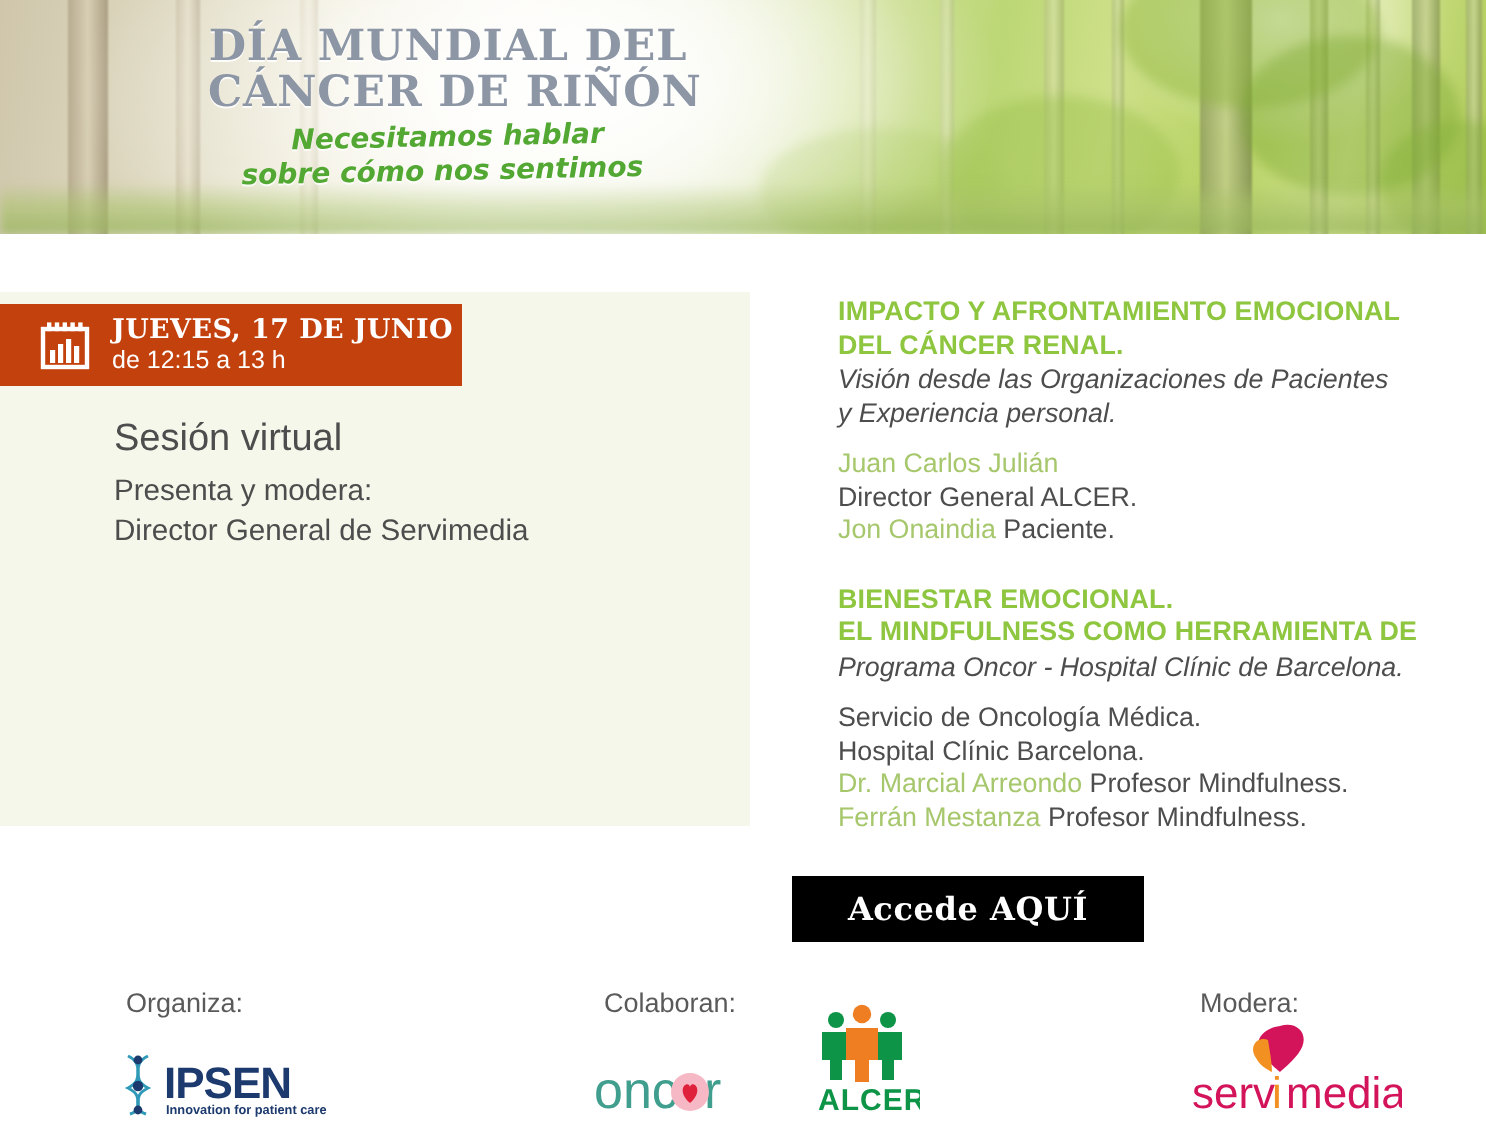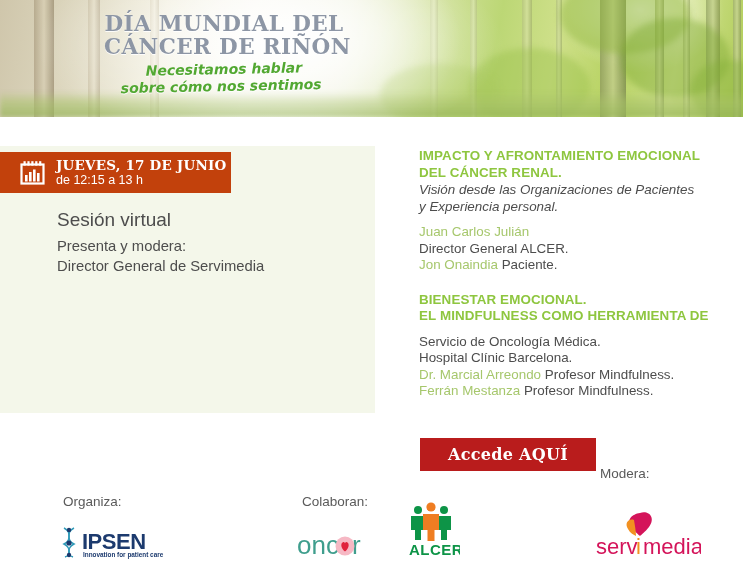--- a/index.html
+++ b/index.html
@@ -182,23 +182,23 @@
     font-size: 13.4px;
     line-height: 16.5px;
     color: #4d4d4d;
   }
   .blk-people .row { display: block; }
   .blk-people .name { color: #a6c76c; }
   .block-2 { margin-top: 18px; }
 
   .access-btn {
     position: absolute;
-    left: 420px; top: 438px;
+    left: 396px; top: 438px;
     width: 176px; height: 33px;
-    background: #b91c1c;
+    background: #000000;
     border: none;
     cursor: pointer;
     color: #ffffff;
     font-family: "DejaVu Serif", serif;
     font-weight: bold;
     font-size: 16px;
     letter-spacing: 0.3px;
     padding: 0;
     display: flex;
     align-items: center;
@@ -206,21 +206,21 @@
   }
 
   
   .footer-label {
     position: absolute;
     font-size: 13.5px;
     color: #5a5a5a;
   }
   .lbl-organiza { left: 63px; top: 494px; }
   .lbl-colaboran { left: 302px; top: 494px; }
-  .lbl-modera { left: 600px; top: 466px; }
+  .lbl-modera { left: 600px; top: 494px; }
 
   .logo-ipsen   { position: absolute; left: 60px;  top: 524px; width: 116px; height: 36px; }
   .logo-oncor   { position: absolute; left: 297px; top: 531px; width: 88px;  height: 28px; }
   .logo-alcer   { position: absolute; left: 402px; top: 501px; width: 58px;  height: 58px; }
   .logo-servi   { position: absolute; left: 596px; top: 510px; width: 105px; height: 50px; }
 
   .svg-block { display: block; }
 </style>
 </head>
 <body>
@@ -306,20 +306,23 @@
       <div class="row"><span class="name">Juan Carlos Julián</span><span></span></div>
       <div class="row"><span class="name"></span><span>Director General ALCER.</span></div>
       <div class="row"><span class="name">Jon Onaindia </span><span>Paciente.</span></div>
     </div>
   </div>
 
   <div class="block-2">
     <div class="blk-title">
       <span>BIENESTAR EMOCIONAL.</span>
       <span>EL MINDFULNESS COMO HERRAMIENTA DE</span>
+    </div>
+    <div class="blk-sub">
+      <span>Programa Oncor - Hospital Clínic de Barcelona.</span>
     </div>
     <div class="blk-people">
       <div class="row"><span class="name"></span><span>Servicio de Oncología Médica.</span></div>
       <div class="row"><span class="name"></span><span>Hospital Clínic Barcelona.</span></div>
       <div class="row"><span class="name">Dr. Marcial Arreondo </span><span>Profesor Mindfulness.</span></div>
       <div class="row"><span class="name">Ferrán Mestanza </span><span>Profesor Mindfulness.</span></div>
     </div>
   </div>
 </div>
 

